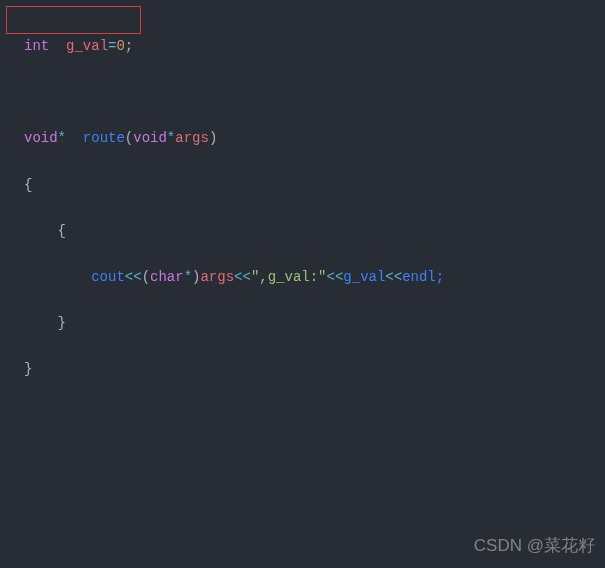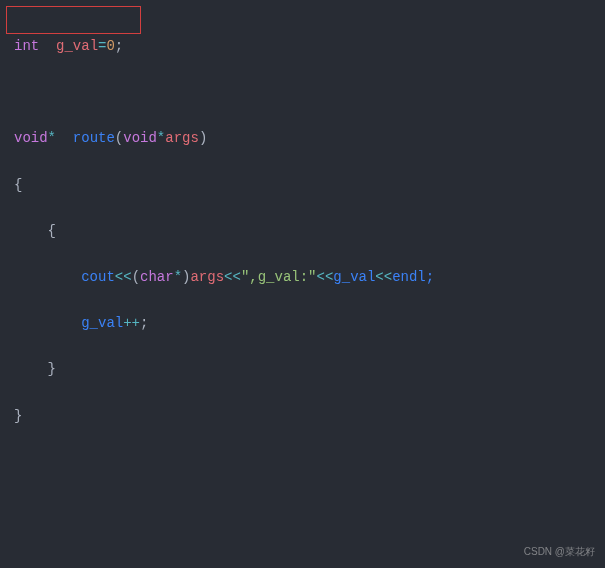--- a/index.html
+++ b/index.html
@@ -35,39 +35,38 @@
   .num  { color: #d19a66; }   
   .str  { color: #98c379; }   
   .op   { color: #56b6c2; }   
   .punc { color: #abb2bf; }   
   .plain{ color: #3b82f6; }   
   .watermark {
     position: absolute;
     right: 10px;
     bottom: 8px;
     font-family: sans-serif;
-    font-size: 10px;
+    font-size: 17px;
     color: rgba(200,200,200,0.55);
     white-space: nowrap;
   }
-  .code-line { display: block; }
+  .code-line { display: block; margin-left: 10px; }
 </style>
 </head>
 <body>
 
 <div class="highlight-box"></div>
 
 <div class="code-area">
 <span class="code-line"><span class="kw">int</span><span class="var">  g_val</span><span class="op">=</span><span class="num">0</span><span class="punc">;</span></span>
 <span class="code-line"> </span>
 <span class="code-line"><span class="kw">void</span><span class="op">*</span><span class="plain">  </span><span class="fn">route</span><span class="punc">(</span><span class="kw">void</span><span class="op">*</span><span class="arg">args</span><span class="punc">)</span></span>
 <span class="code-line"><span class="punc">{</span></span>
 <span class="code-line"><span class="punc">    {</span></span>
 <span class="code-line"><span class="plain">        cout</span><span class="op">&lt;&lt;</span><span class="punc">(</span><span class="kw">char</span><span class="op">*</span><span class="punc">)</span><span class="arg">args</span><span class="op">&lt;&lt;</span><span class="str">",g_val:"</span><span class="op">&lt;&lt;</span><span class="plain">g_val</span><span class="op">&lt;&lt;</span><span class="plain">endl;</span></span>
-<span class="code-line"><span class="plain">        g_val</span><span class="op">++</span><span class="punc">;</span></span>
 <span class="code-line"><span class="punc">    }</span></span>
 <span class="code-line"><span class="punc">}</span></span>
 <span class="code-line"> </span>
 
 
 
 
 
 
 

